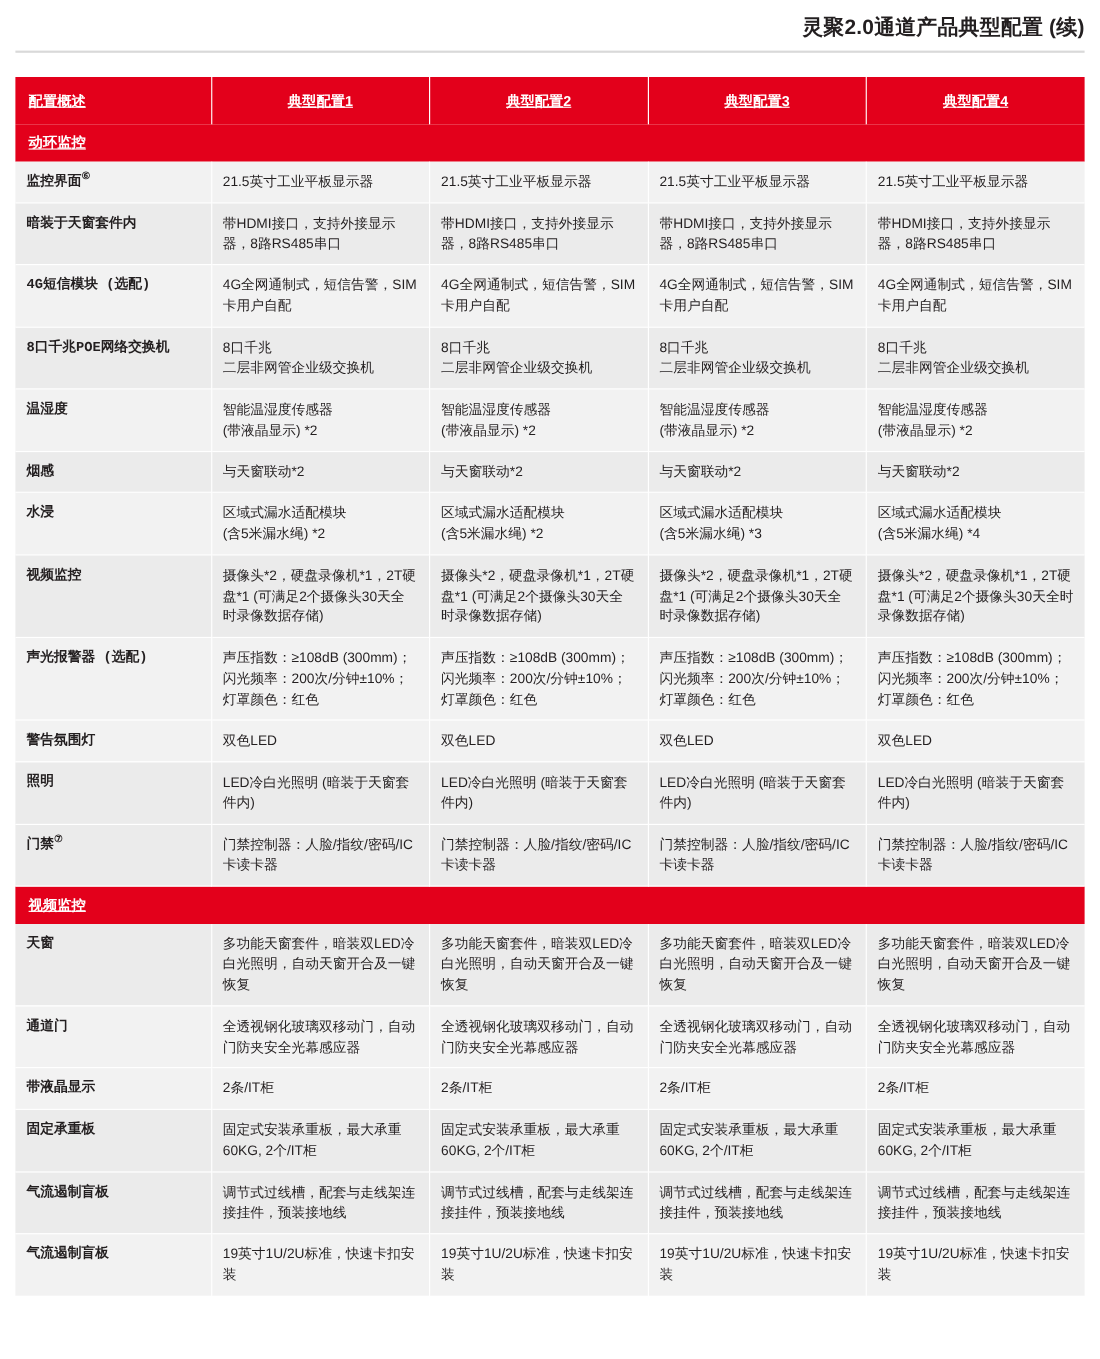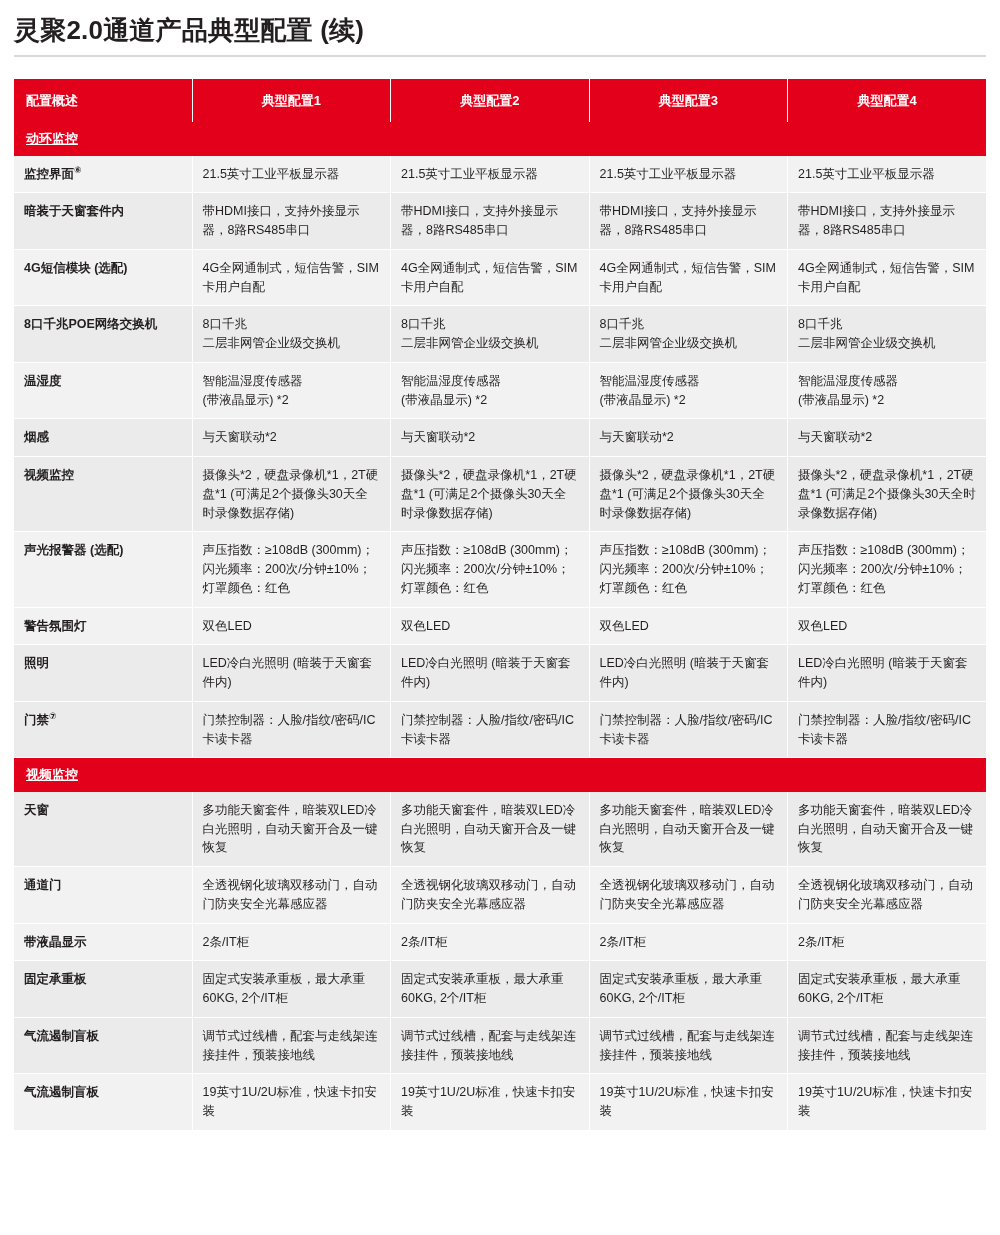--- a/index.html
+++ b/index.html
@@ -13,26 +13,27 @@
     font-family: "Liberation Sans", "DejaVu Sans", sans-serif;
     color: #231f20;
     -webkit-font-smoothing: antialiased;
   }
   .page {
     width: 1000px;
     box-sizing: border-box;
     padding: 14px 14px 10px 14px;
   }
   .doc-title {
-    font-size: 26px;
+    font-size: 19px;
     font-weight: bold;
     letter-spacing: 0.2px;
     color: #231f20;
-    margin: 0 0 6px 0;
+    margin: 0 0 6px 14px;
     line-height: 1.25;
+    text-align: right;
   }
   .title-rule {
     border: 0;
     border-top: 2px solid #d9d9d9;
     margin: 8px 0 22px 0;
   }
   table.cfg {
     width: 972px;
     border-collapse: collapse;
     table-layout: fixed;
@@ -53,20 +54,21 @@
   
   tr.head th {
     background: #e3001b;
     color: #ffffff;
     font-weight: bold;
     font-size: 13px;
     text-align: center;
     padding: 12px 8px;
     border-right: 1px solid #ffffff;
     border-bottom: none;
+    text-decoration: underline;
   }
   tr.head th:first-child {
     text-align: left;
     padding-left: 12px;
   }
   tr.head th:last-child { border-right: none; }
 
   
   tr.section td {
     background: #e3001b;
@@ -83,20 +85,21 @@
     background: #f2f2f2;
     border-right: 1px solid #ffffff;
   }
   tr.row td:last-child { border-right: none; }
   tr.row.alt td { background: #ebebeb; }
   td.label {
     font-weight: bold;
     padding-left: 12px;
     color: #231f20;
     white-space: normal;
+    font-family: Liberation Mono, monospace;
   }
   td.val {
     color: #231f20;
   }
   .sup {
     font-size: 9px;
     vertical-align: super;
     line-height: 0;
   }
 </style>
@@ -163,20 +166,27 @@
           <td class="val">智能温湿度传感器<br>(带液晶显示) *2</td>
           <td class="val">智能温湿度传感器<br>(带液晶显示) *2</td>
         </tr>
         <tr class="row alt">
           <td class="label"><span>烟感</span></td>
           <td class="val">与天窗联动*2</td>
           <td class="val">与天窗联动*2</td>
           <td class="val">与天窗联动*2</td>
           <td class="val">与天窗联动*2</td>
         </tr>
+        <tr class="row">
+          <td class="label"><span>水浸</span></td>
+          <td class="val">区域式漏水适配模块<br>(含5米漏水绳) *2</td>
+          <td class="val">区域式漏水适配模块<br>(含5米漏水绳) *2</td>
+          <td class="val">区域式漏水适配模块<br>(含5米漏水绳) *3</td>
+          <td class="val">区域式漏水适配模块<br>(含5米漏水绳) *4</td>
+        </tr>
         <tr class="row alt">
           <td class="label"><span>视频监控</span></td>
           <td class="val">摄像头*2，硬盘录像机*1，2T硬盘*1 (可满足2个摄像头30天全时录像数据存储)</td>
           <td class="val">摄像头*2，硬盘录像机*1，2T硬盘*1 (可满足2个摄像头30天全时录像数据存储)</td>
           <td class="val">摄像头*2，硬盘录像机*1，2T硬盘*1 (可满足2个摄像头30天全时录像数据存储)</td>
           <td class="val">摄像头*2，硬盘录像机*1，2T硬盘*1 (可满足2个摄像头30天全时录像数据存储)</td>
         </tr>
         <tr class="row">
           <td class="label"><span>声光报警器 (选配)</span></td>
           <td class="val">声压指数：≥108dB (300mm)；闪光频率：200次/分钟±10%；灯罩颜色：红色</td>

